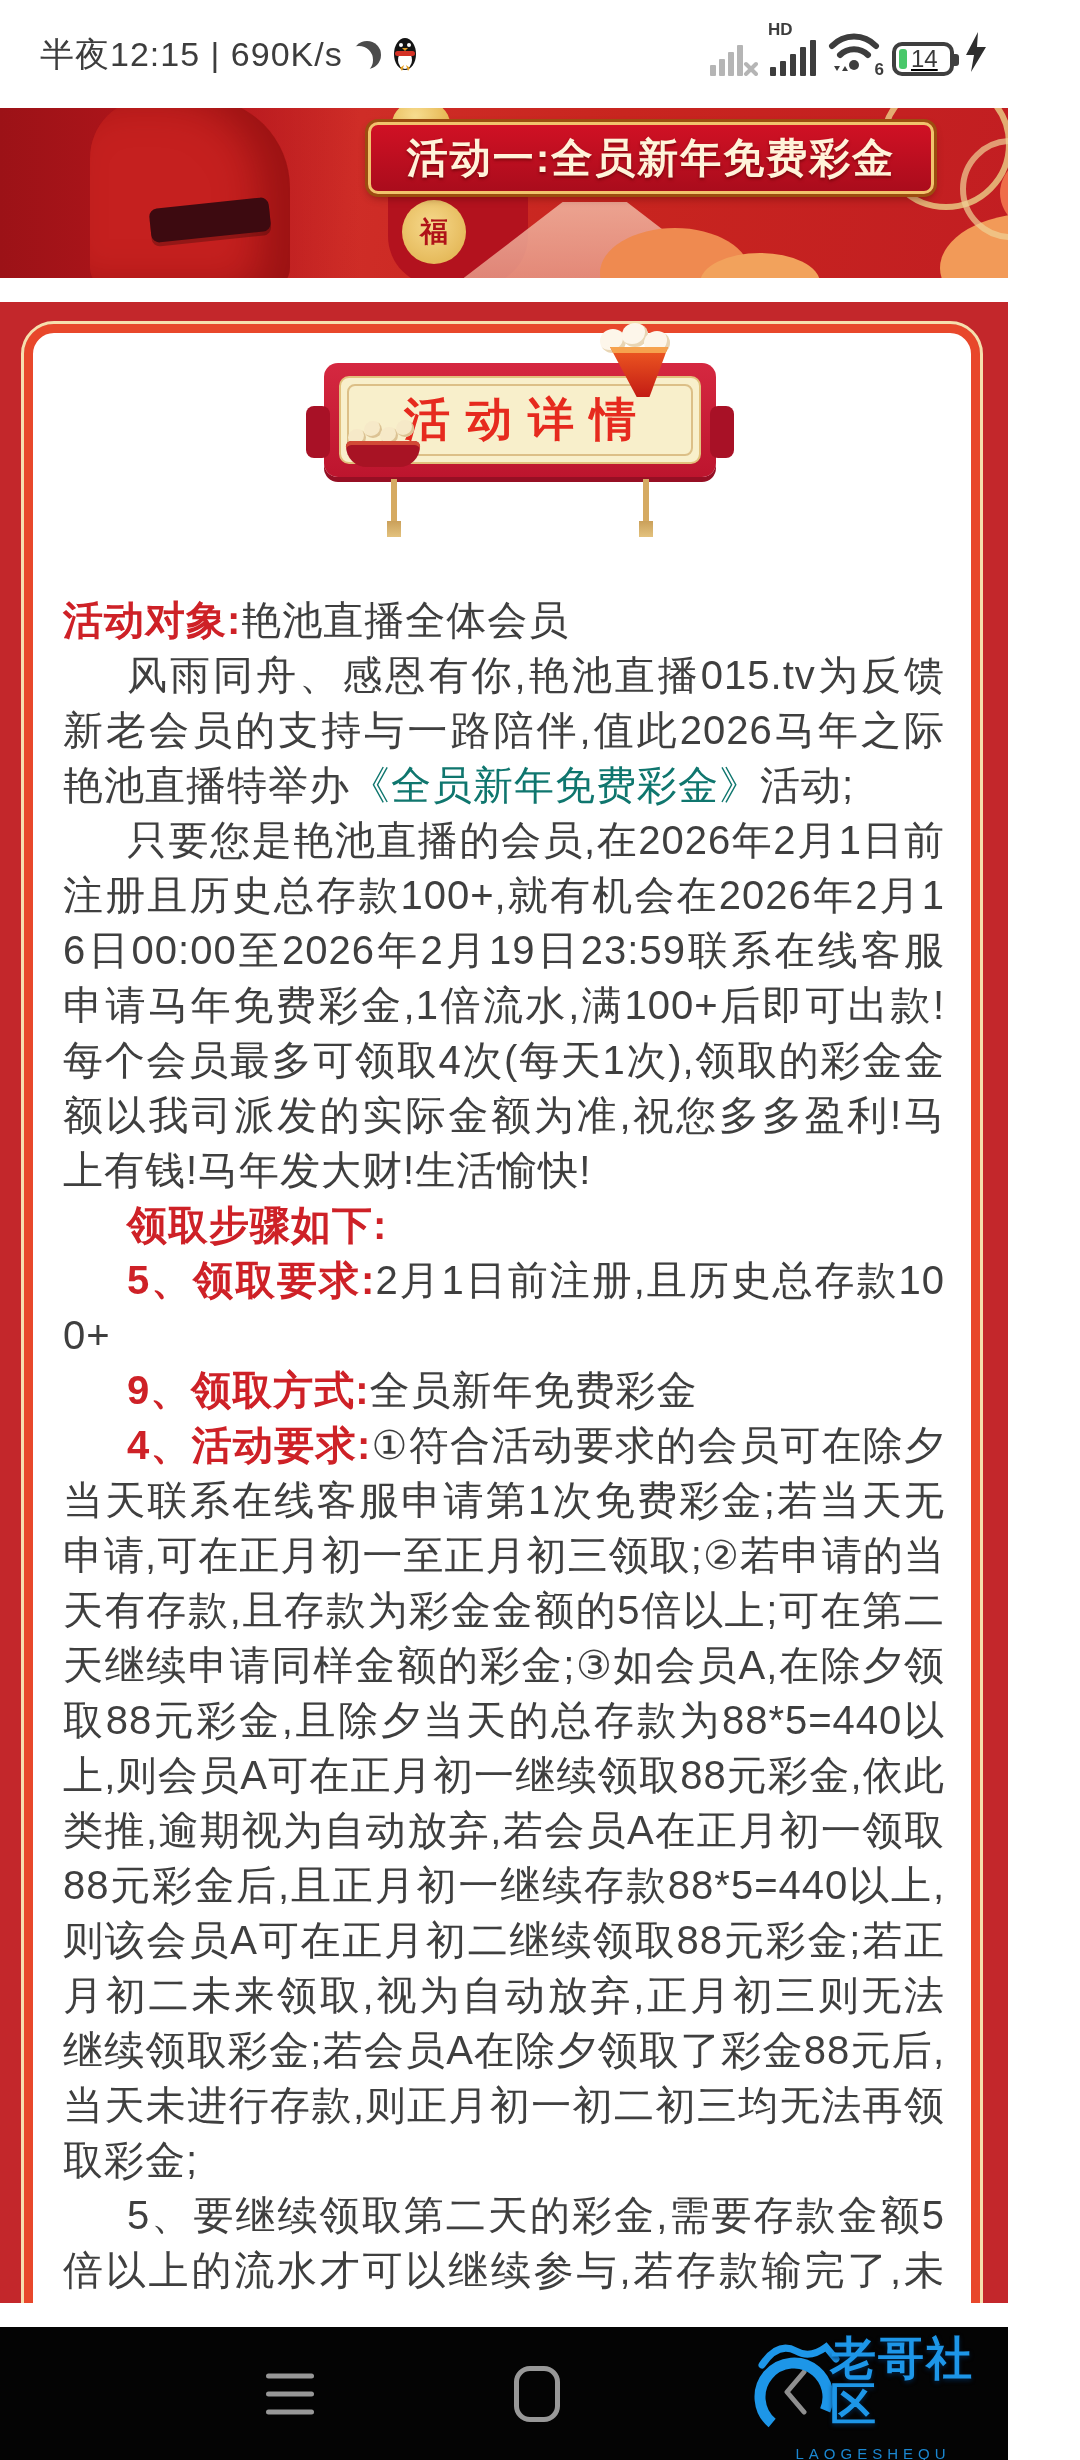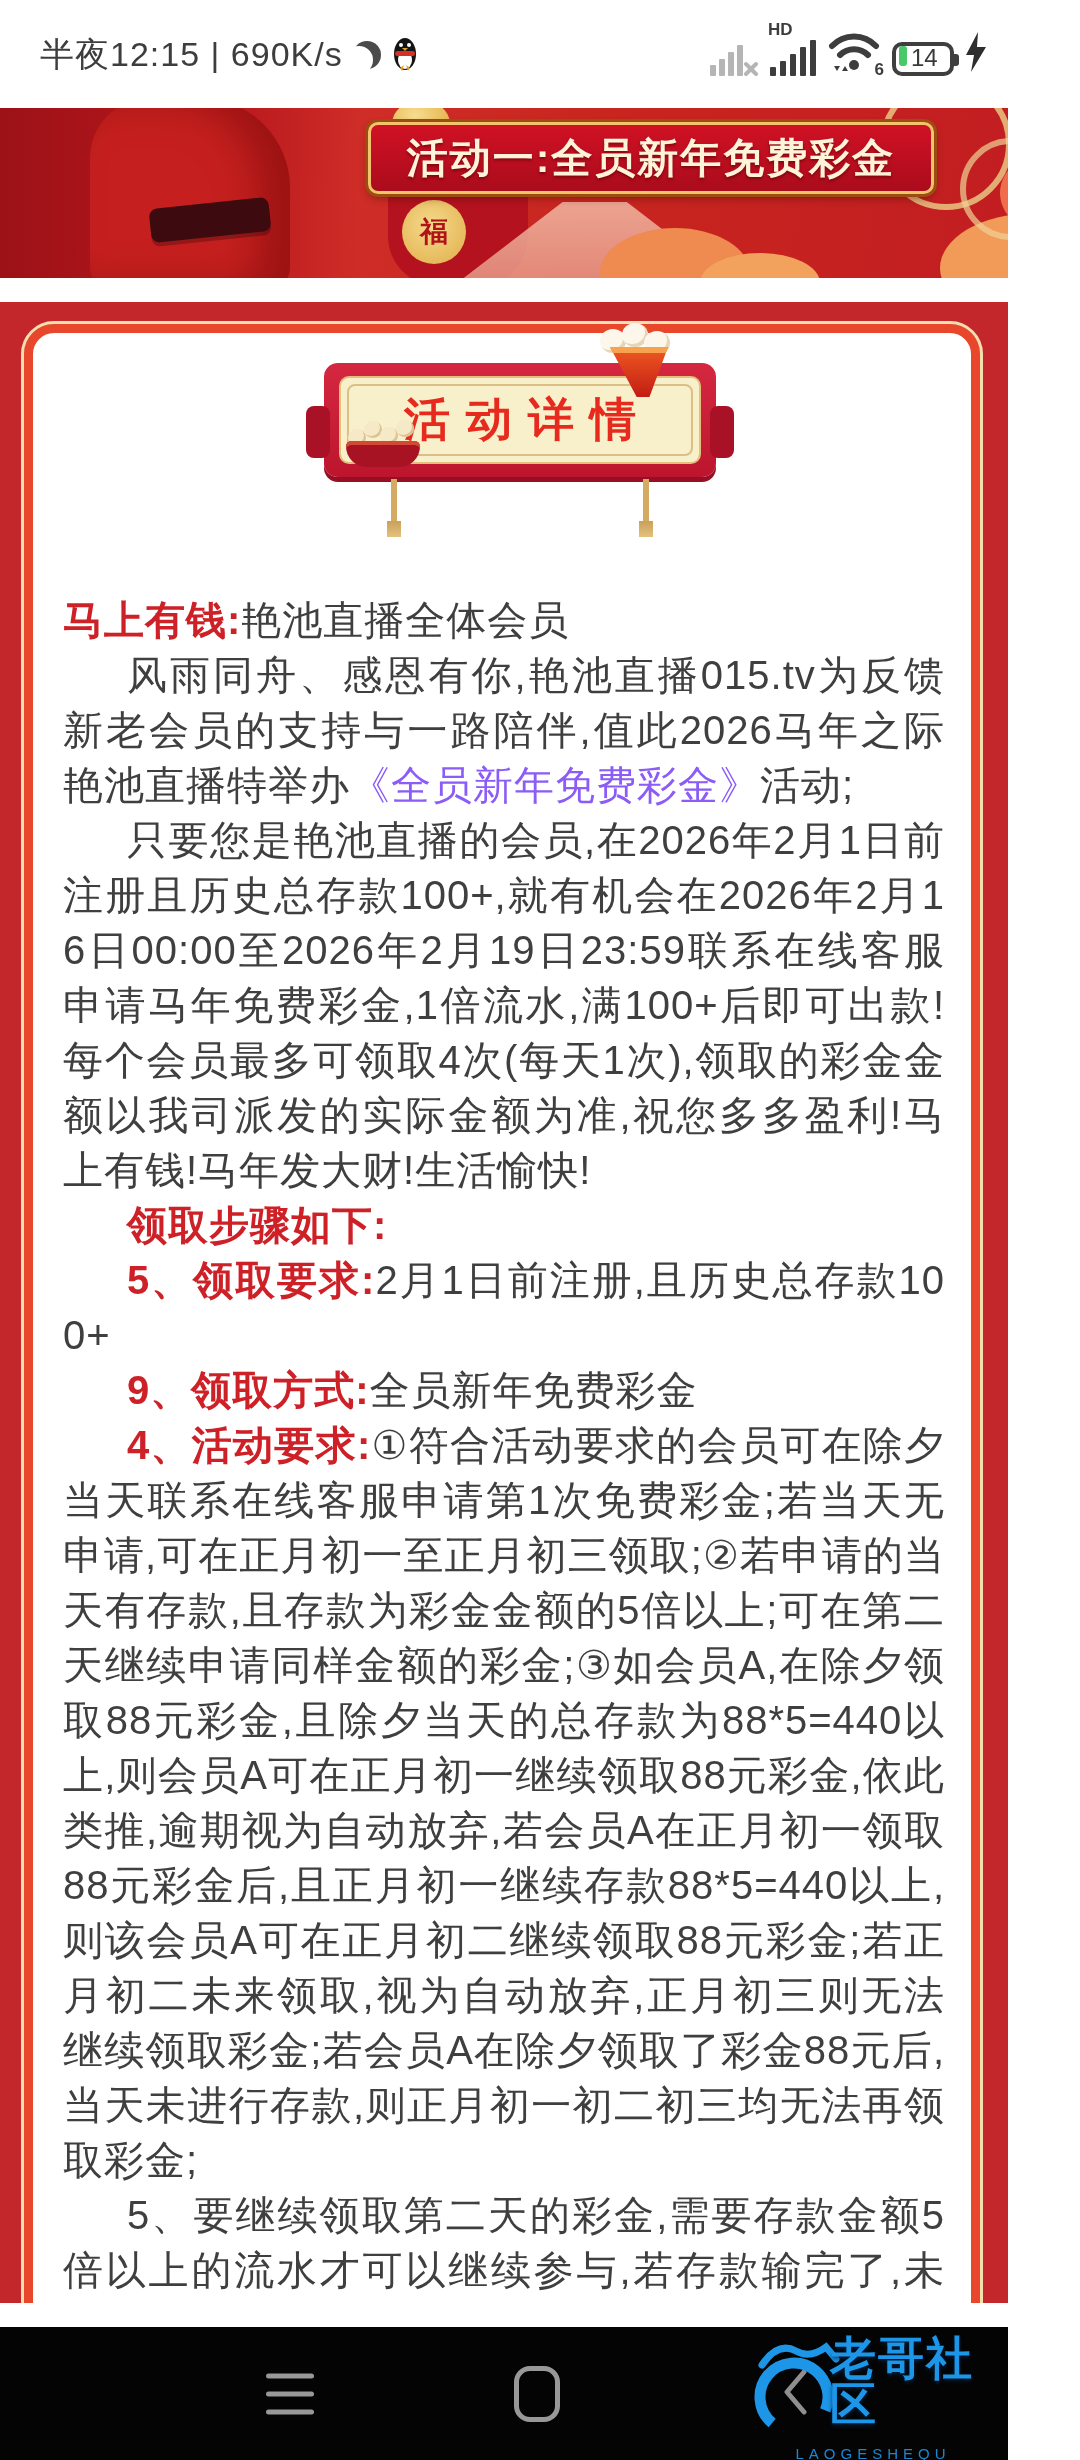--- a/index.html
+++ b/index.html
@@ -9,21 +9,21 @@
   
   .status-bar{height:84px;background:#fff;display:flex;align-items:flex-end;
     justify-content:space-between;padding:0 22px 6px 40px;box-sizing:border-box;}
   .status-left{display:flex;align-items:center;gap:10px;}
   .status-time{font-size:34px;color:#3d3d3d;font-weight:500;letter-spacing:1px;}
   .moon{width:28px;height:28px;border-radius:50%;box-shadow:inset -8px 5px 0 0 #4b4b4b;display:inline-block;}
   .status-right{display:flex;align-items:flex-end;gap:12px;padding-bottom:2px;}
   .sig-wrap{position:relative;display:flex;align-items:flex-end;}
   .hd-label{position:absolute;top:-20px;left:-2px;font-size:17px;font-weight:bold;color:#3d3d3d;}
   .battery{width:62px;height:34px;border:4px solid #3f3f3f;border-radius:10px;position:relative;
-    display:flex;box-sizing:border-box;}
+    display:flex;align-items:center;box-sizing:border-box;text-decoration:underline;}
   .battery-fill{width:8px;height:20px;background:#49c86a;border-radius:3px;margin-left:3px;}
   .battery-num{font-size:24px;color:#3a3a3a;margin-left:4px;line-height:1;}
   .battery-nub{position:absolute;right:-9px;top:8px;width:5px;height:12px;background:#3f3f3f;border-radius:0 3px 3px 0;}
   .wifi-wrap{position:relative;}
   .wifi-num{position:absolute;right:-4px;bottom:-4px;font-size:17px;font-weight:bold;color:#3d3d3d;}
 
   
   .app-header{height:160px;background:#fff;display:flex;align-items:center;position:relative;}
   .back-btn{position:absolute;left:76px;top:50%;transform:translateY(-50%);width:44px;height:64px;
     display:flex;align-items:center;justify-content:center;cursor:pointer;}
@@ -99,21 +99,21 @@
   .pd1{left:2px;top:12px;}.pd2{left:18px;top:4px;}.pd3{left:34px;top:10px;}.pd4{left:50px;top:3px;}
   .pot-body{position:absolute;left:0;top:24px;width:74px;height:26px;background:#a81324;
     border-radius:6px 6px 24px 24px;box-shadow:inset 0 4px 0 #d24a36;}
 
   
   .body-text{margin-top:0;}
   .para{margin:0;font-size:40px;line-height:55px;color:#3f3f3f;letter-spacing:1px;
     text-align:justify;word-break:break-all;}
   .para.indent{text-indent:1.6em;}
   .seg-label{color:#ce2127;font-weight:bold;}
-  .seg-red{color:#8b5cf6;}
+  .seg-red{color:#0f766e;}
   .seg-normal{color:#3f3f3f;}
 
   
   .nav-bar{height:133px;background:#040404;position:relative;display:flex;align-items:center;}
   .nav-menu{position:absolute;left:266px;top:50%;transform:translateY(-50%);display:flex;
     flex-direction:column;gap:13px;cursor:pointer;}
   .nav-menu span{display:block;width:48px;height:5px;background:#989898;border-radius:3px;}
   .nav-home{position:absolute;left:514px;top:50%;transform:translateY(-50%);width:46px;height:56px;
     border:5px solid #989898;border-radius:16px;box-sizing:border-box;cursor:pointer;}
   .nav-back{position:absolute;left:782px;top:50%;transform:translateY(-50%);cursor:pointer;}
@@ -230,21 +230,21 @@
           <span class="bowl-d bd1"></span>
             <span class="bowl-d bd2"></span>
             <span class="bowl-d bd3"></span>
           <span class="bowl-cone"></span>
         </div>
         <span class="tassel t-left"></span>
         <span class="tassel t-right"></span>
       </div>
 
       <div class="body-text">
-          <p class="para"><span class="seg-label">马上有钱:</span><span class="seg-normal">艳池直播全体会员</span></p>
+          <p class="para"><span class="seg-label">活动对象:</span><span class="seg-normal">艳池直播全体会员</span></p>
           <p class="para indent"><span class="seg-normal">风雨同舟、感恩有你,艳池直播015.tv为反馈新老会员的支持与一路陪伴,值此2026马年之际艳池直播特举办</span><span class="seg-red">《全员新年免费彩金》</span><span class="seg-normal">活动;</span></p>
           <p class="para indent"><span class="seg-normal">只要您是艳池直播的会员,在2026年2月1日前注册且历史总存款100+,就有机会在2026年2月16日00:00至2026年2月19日23:59联系在线客服申请马年免费彩金,1倍流水,满100+后即可出款!每个会员最多可领取4次(每天1次),领取的彩金金额以我司派发的实际金额为准,祝您多多盈利!马上有钱!马年发大财!生活愉快!</span></p>
           <p class="para indent"><span class="seg-label">领取步骤如下:</span></p>
           <p class="para indent"><span class="seg-label">5、领取要求:</span><span class="seg-normal">2月1日前注册,且历史总存款100+</span></p>
           <p class="para indent"><span class="seg-label">9、领取方式:</span><span class="seg-normal">全员新年免费彩金</span></p>
           <p class="para indent"><span class="seg-label">4、活动要求:</span><span class="seg-normal">①符合活动要求的会员可在除夕当天联系在线客服申请第1次免费彩金;若当天无申请,可在正月初一至正月初三领取;②若申请的当天有存款,且存款为彩金金额的5倍以上;可在第二天继续申请同样金额的彩金;③如会员A,在除夕领取88元彩金,且除夕当天的总存款为88*5=440以上,则会员A可在正月初一继续领取88元彩金,依此类推,逾期视为自动放弃,若会员A在正月初一领取88元彩金后,且正月初一继续存款88*5=440以上,则该会员A可在正月初二继续领取88元彩金;若正月初二未来领取,视为自动放弃,正月初三则无法继续领取彩金;若会员A在除夕领取了彩金88元后,当天未进行存款,则正月初一初二初三均无法再领取彩金;</span></p>
           <p class="para indent"><span class="seg-normal">5、要继续领取第二天的彩金,需要存款金额5倍以上的流水才可以继续参与,若存款输完了,未达到5倍流水,可以第二天申请彩金;</span></p>
         </div>
 
     </div>

